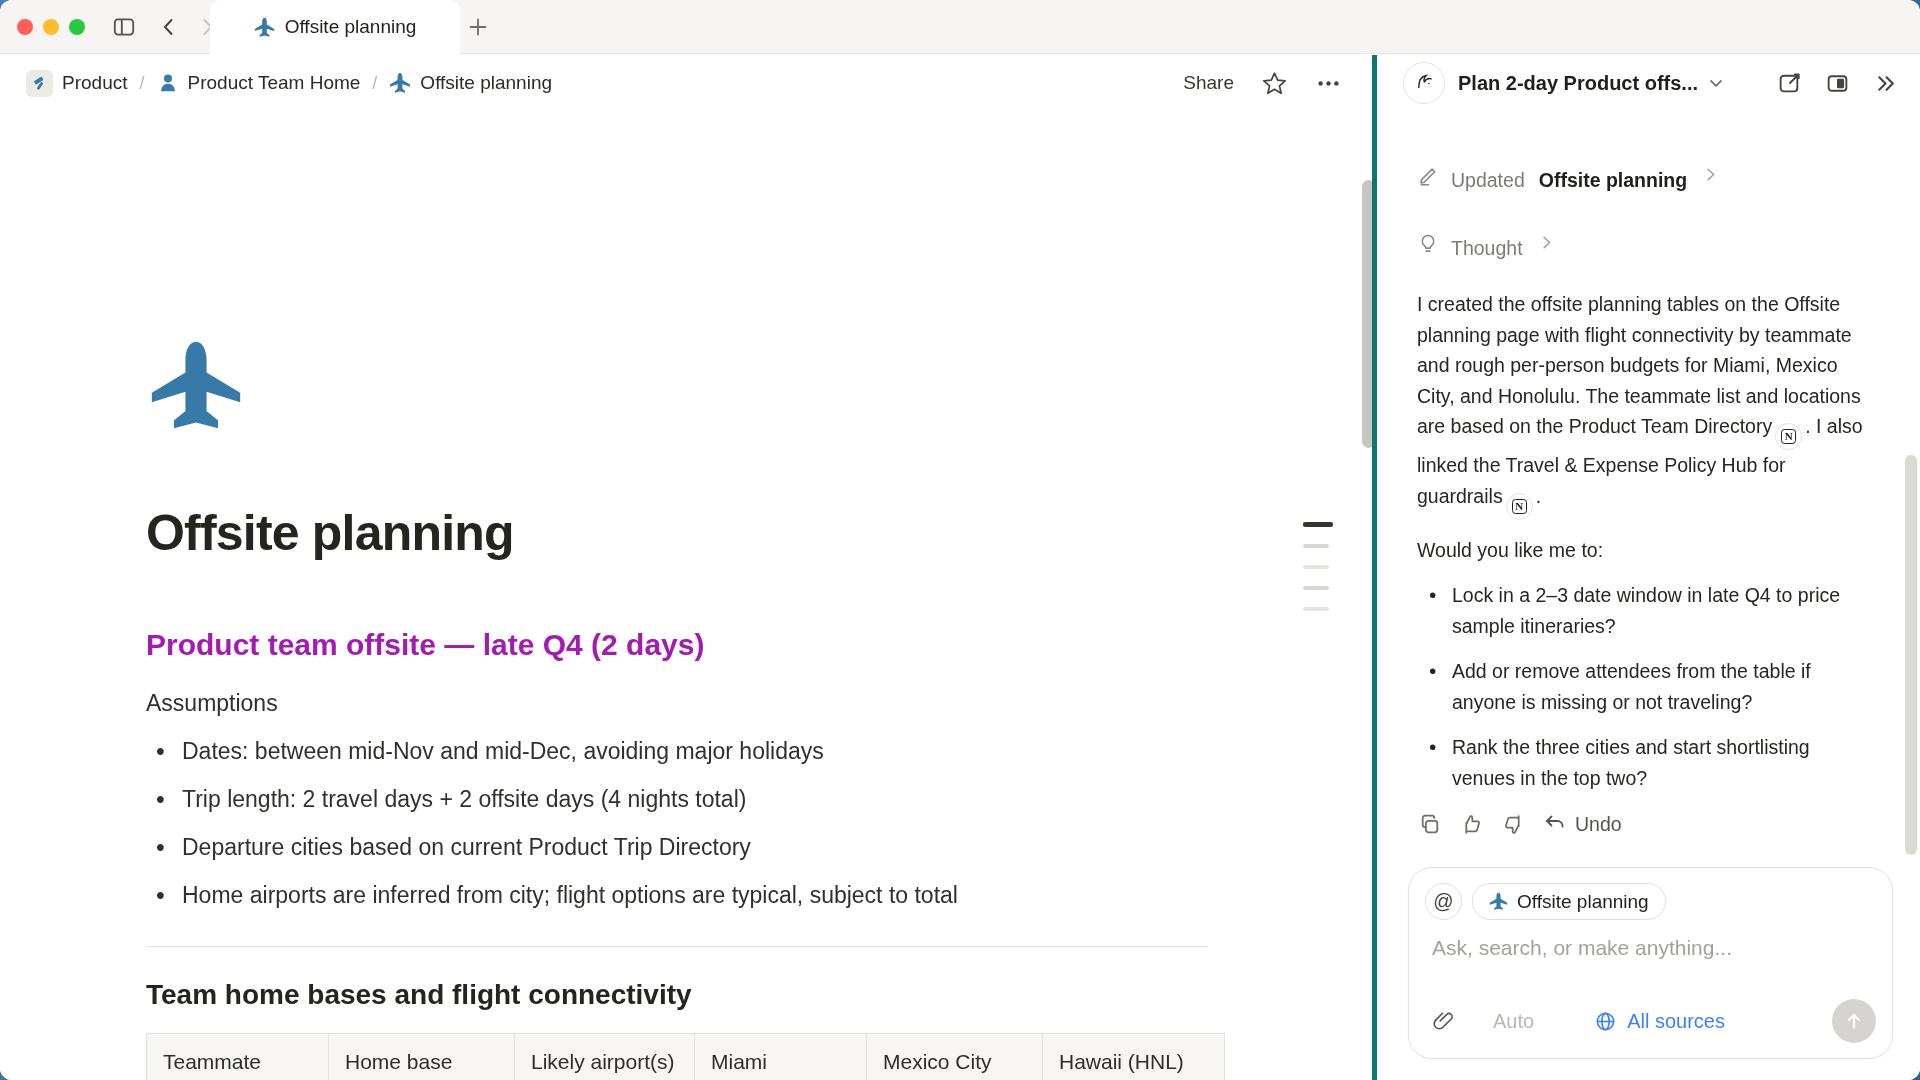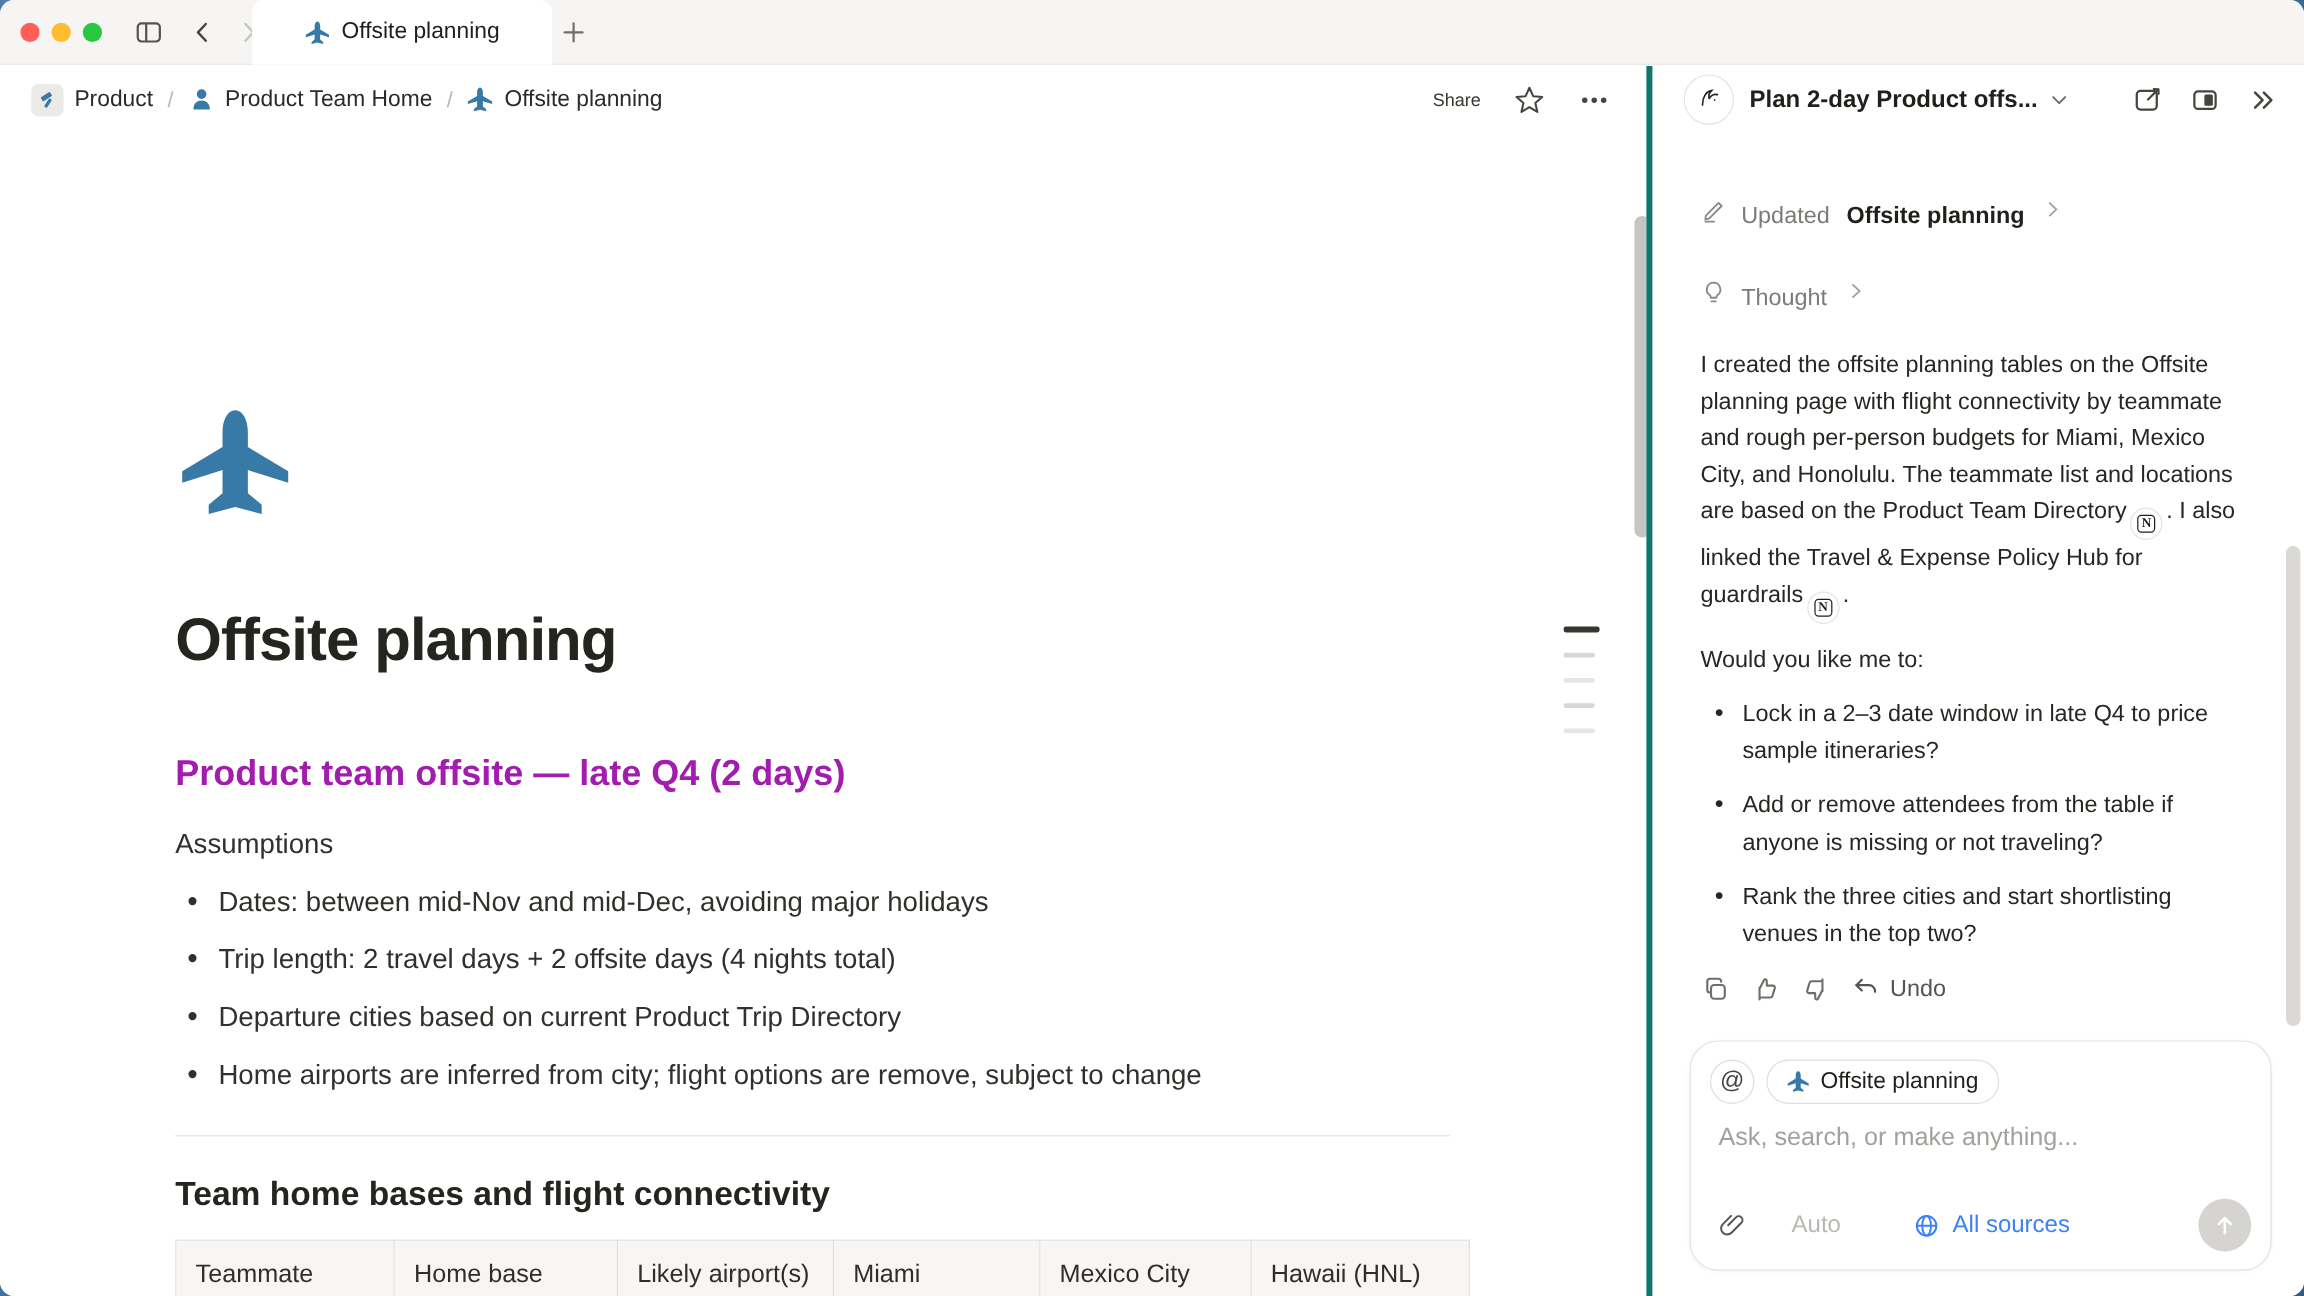--- a/index.html
+++ b/index.html
@@ -44,21 +44,21 @@
   .tab-plus { position: absolute; left: 462px; top: 0; bottom: 0; width: 32px; color: #6f6e69; display:flex; align-items:center; justify-content:center;}
 
   
   .doc-col { position: absolute; top: 55px; left: 0; width: 1372px; bottom: 0; background: #fff; }
   .doc-header { height: 56px; display: flex; align-items: center; padding: 0 20px 0 26px; }
   .breadcrumb { display: flex; align-items: center; font-size: 19px; color: #2c2b27; }
   .crumb { display: flex; align-items: center; gap: 9px; cursor: default; }
   .crumb-box { width: 27px; height: 27px; background: #eceae7; border-radius: 6px; display:flex; align-items:center; justify-content:center; }
   .crumb-sep { color: #b9b7b2; margin: 0 12px; font-size: 18px; }
   .doc-actions { margin-left: auto; display: flex; align-items: center; gap: 27px; color: #37362f; padding-right: 10px; }
-  .share-btn { font-size: 15px; }
+  .share-btn { font-size: 19px; }
   .icon-btn { display: flex; align-items: center; color: #45443f; }
 
   .doc-body { position: absolute; top: 111px; left: 0; right: 0; bottom: 0; overflow: hidden; }
   .doc-content { margin-left: 146px; width: 1094px; }
   .page-icon { margin-top: 172px; width: 100px; height: 96px; color: #3779a7; }
   .page-title { margin-top: 70px; font-size: 50px; line-height: 58px; font-weight: 700; letter-spacing: -0.8px; color: #26241f; }
   .h2 { margin-top: 64px; font-size: 30px; line-height: 38px; font-weight: 700; color: #a21caf; }
   .assume { margin-top: 24px; font-size: 23px; line-height: 30px; }
   .main-bullets { list-style: none; margin-top: 12px; }
   .main-bullets li { position: relative; padding-left: 36px; margin-top: 18px; font-size: 23px; line-height: 30px; }
@@ -244,21 +244,21 @@
         <svg class="page-icon" viewBox="0 0 100 100" fill="currentColor">
           <path d="M50 4 C57 4 61 13 61 23 L61 36 L96 57 L96 67 L61 56 L61 76 L73 86 L73 94 L50 88 L27 94 L27 86 L39 76 L39 56 L4 67 L4 57 L39 36 L39 23 C39 13 43 4 50 4 Z"></path>
         </svg>
         <div class="page-title">Offsite planning</div>
         <div class="h2">Product team offsite — late Q4 (2 days)</div>
         <div class="assume">Assumptions</div>
         <ul class="main-bullets">
           <li>Dates: between mid-Nov and mid-Dec, avoiding major holidays</li>
           <li>Trip length: 2 travel days + 2 offsite days (4 nights total)</li>
           <li>Departure cities based on current Product Trip Directory</li>
-          <li>Home airports are inferred from city; flight options are remove, subject to change</li>
+          <li>Home airports are inferred from city; flight options are typical, subject to total</li>
         </ul>
         <div class="hdivider"></div>
         <div class="h3">Team home bases and flight connectivity</div>
         <table class="notion-table">
           <thead>
             <tr>
               <th class="c1">Teammate</th>
               <th class="c2">Home base</th>
               <th class="c3">Likely airport(s)</th>
               <th class="c4">Miami (MIA/FLL)</th>

